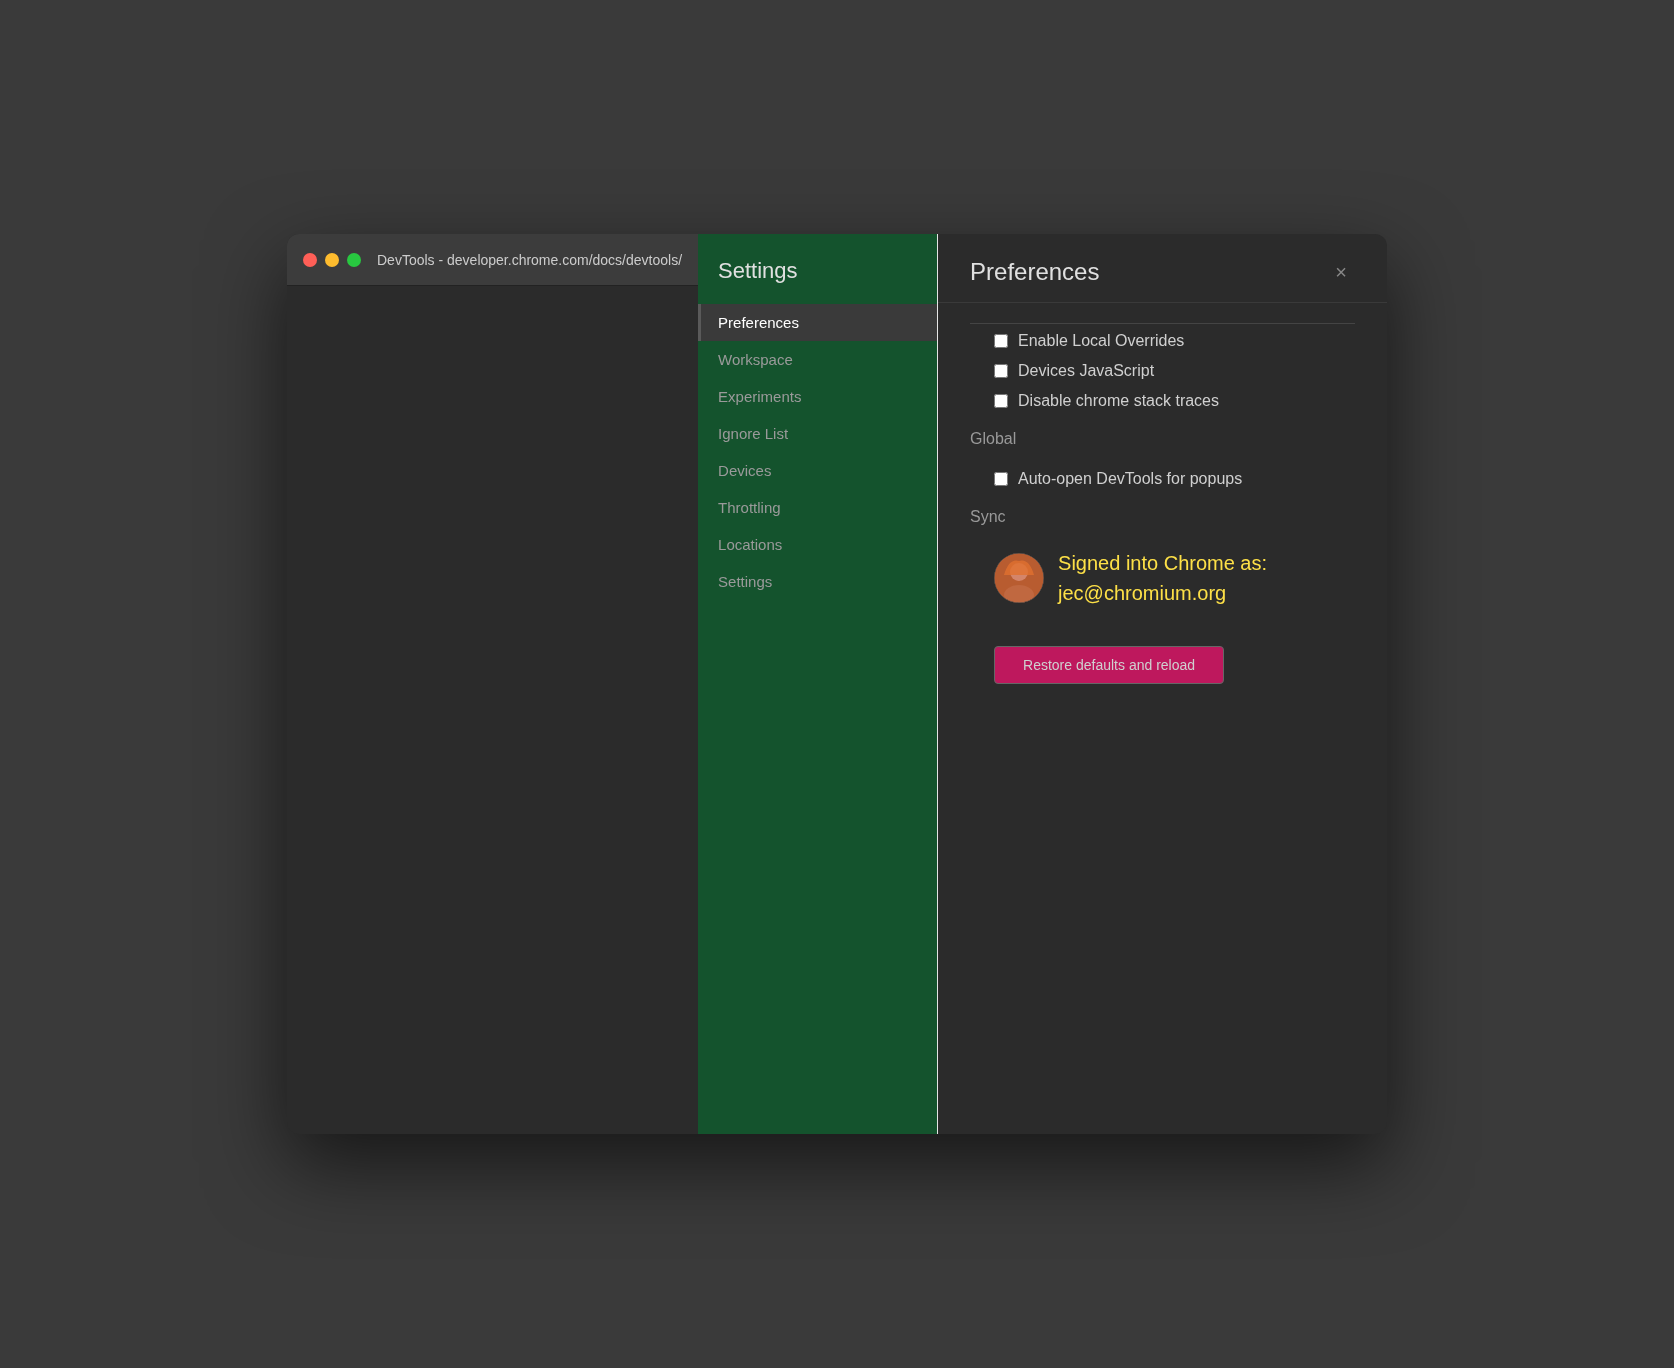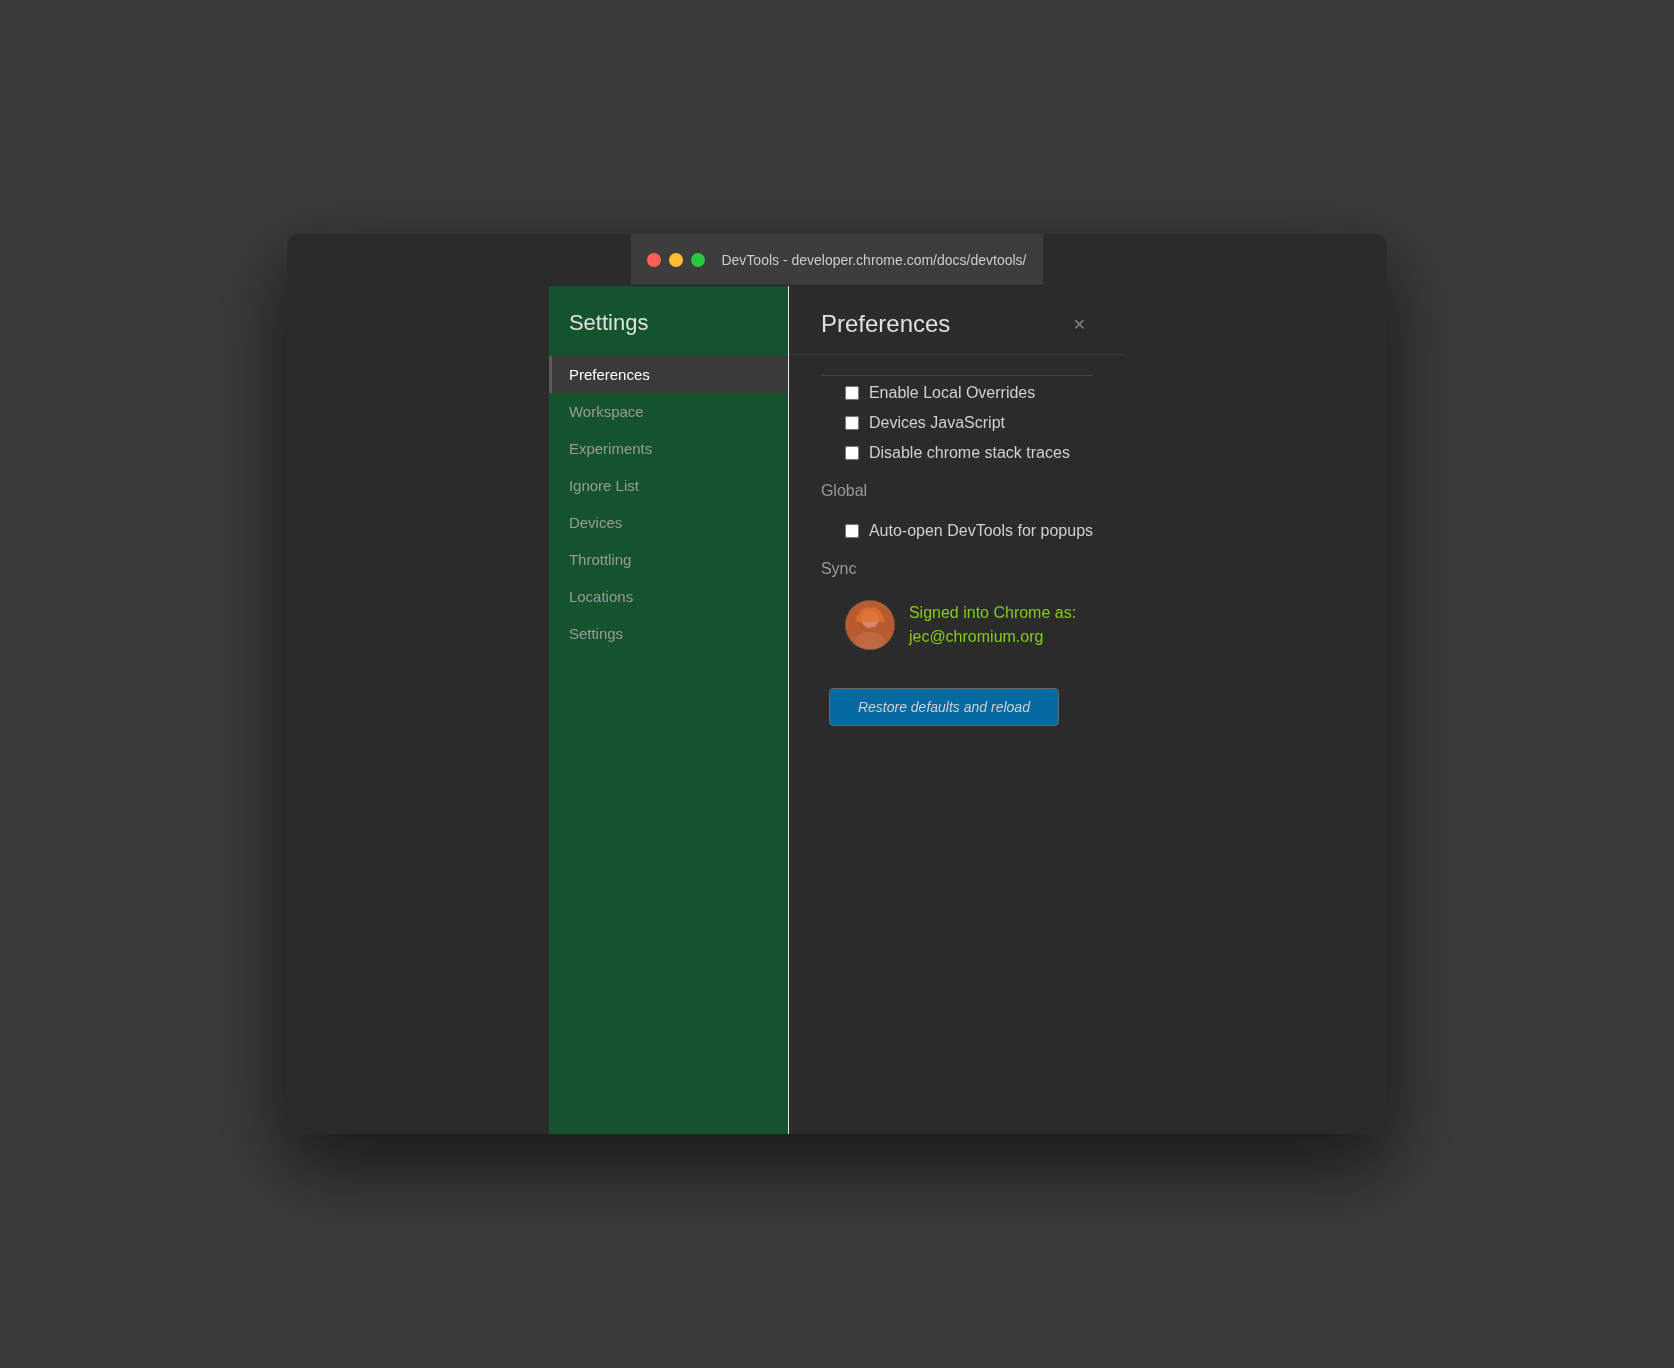--- a/index.html
+++ b/index.html
@@ -14,22 +14,20 @@
     }
 
     .browser-window {
       width: 1100px;
       min-height: 900px;
       background: #2b2b2b;
       border-radius: 12px;
       box-shadow: 0 30px 80px rgba(0,0,0,0.6);
       overflow: hidden;
       display: flex;
-      flex-direction: column;
-      align-items: center;
     }
 
     .title-bar {
       background: #3c3c3c;
       height: 52px;
       display: flex;
       align-items: center;
       padding: 0 16px;
       border-bottom: 1px solid #222;
       flex-shrink: 0;
@@ -204,36 +202,35 @@
       justify-content: center;
       font-size: 22px;
     }
 
     .user-info {
       display: flex;
       flex-direction: column;
     }
 
     .user-info-text {
-      color: #84cc16;
-      font-size: 16px;
+      color: #fde047;
+      font-size: 20px;
       line-height: 1.5;
     }
 
     .restore-btn {
       margin-top: 24px;
-      margin-left: 8px;
-      background: #0369a1;
+      margin-left: 24px;
+      background: #be185d;
       border: 1px solid #666;
       color: #d0d0d0;
       font-size: 14px;
       padding: 10px 28px;
       border-radius: 4px;
       cursor: pointer;
-      font-style: italic;
     }
 
     
     .content-divider {
       border: none;
       border-top: 1px solid #444;
       margin-bottom: 8px;
     }
   </style>
 </head>

